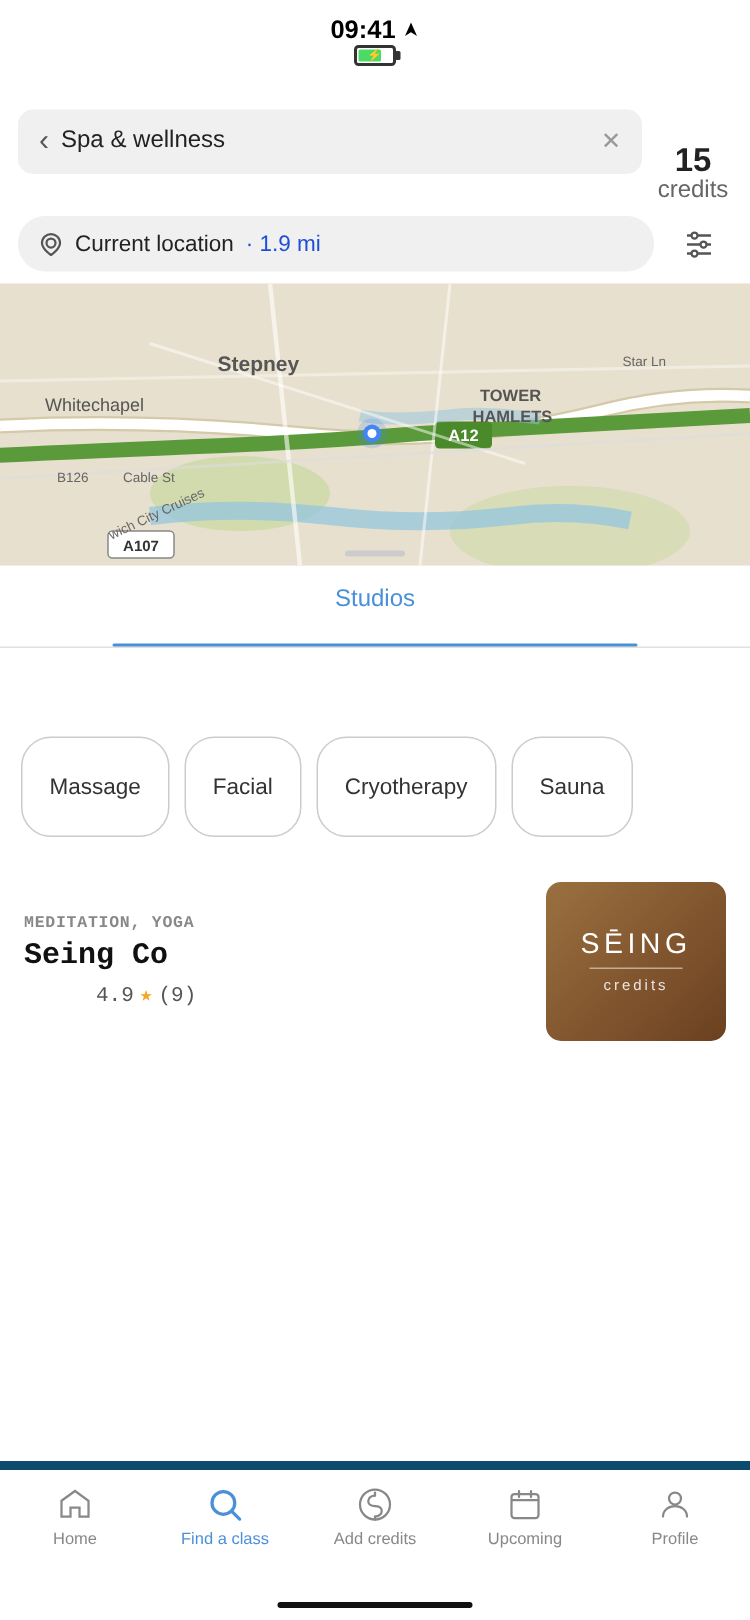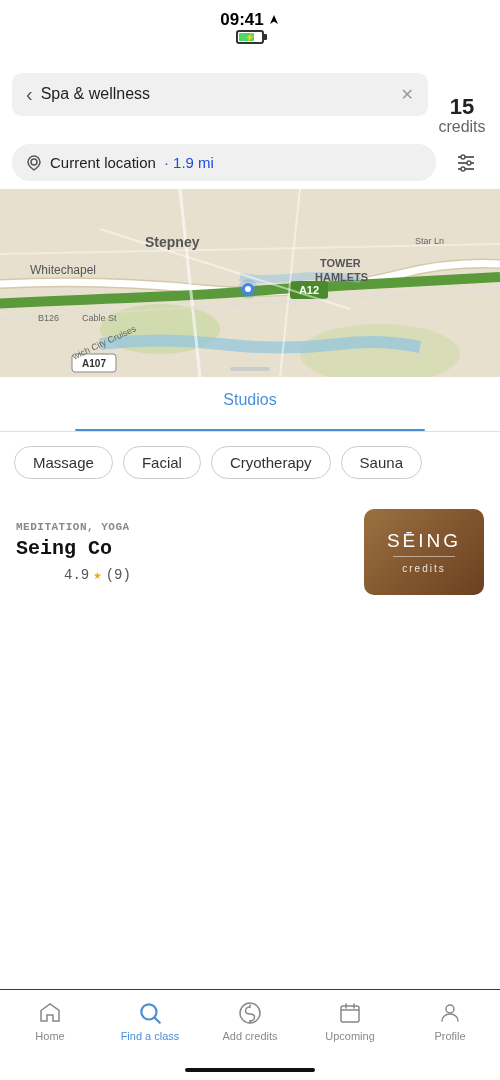--- a/index.html
+++ b/index.html
@@ -224,25 +224,26 @@
       padding: 14px 14px;
       overflow-x: auto;
       scrollbar-width: none;
       background: #fff;
     }
     .chips-row::-webkit-scrollbar { display: none; }
     .chip {
       white-space: nowrap;
       border: 1.5px solid #ccc;
       border-radius: 20px;
-      padding: 7px 18px;
+      padding: 24px 18px;
       font-size: 15px;
       color: #333;
       background: #fff;
       cursor: pointer;
+      margin-top: 45px;
     }
 
     
     .studio-card {
       display: flex;
       align-items: center;
       padding: 16px 16px;
       background: #fff;
       gap: 16px;
       cursor: pointer;
@@ -272,21 +273,21 @@
       font-size: 14px;
       color: #555;
       margin-left: 48px;
     }
     .star {
       color: #F5A623;
       font-size: 14px;
     }
     .studio-image {
       width: 120px;
-      height: 86px;
+      height: 106px;
       border-radius: 10px;
       overflow: hidden;
       flex-shrink: 0;
       background: #f97316;
       display: flex;
       align-items: center;
       justify-content: center;
     }
     .studio-image-inner {
       width: 100%;
@@ -315,26 +316,26 @@
     .logo-line {
       width: 60%;
       height: 1px;
       background: rgba(255,255,255,0.5);
       margin: 4px auto;
     }
 
     
     .bottom-nav {
       position: absolute;
-      bottom: 1px;
+      bottom: 16px;
       left: 0;
       width: 100%;
       height: 90px;
       background: #fff;
-      border-top: 1px solid #0c4a6e;
+      border-top: 6px solid #0c4a6e;
       display: flex;
       align-items: flex-start;
       justify-content: space-around;
       padding-top: 10px;
     }
     .nav-item {
       display: flex;
       flex-direction: column;
       align-items: center;
       gap: 4px;

